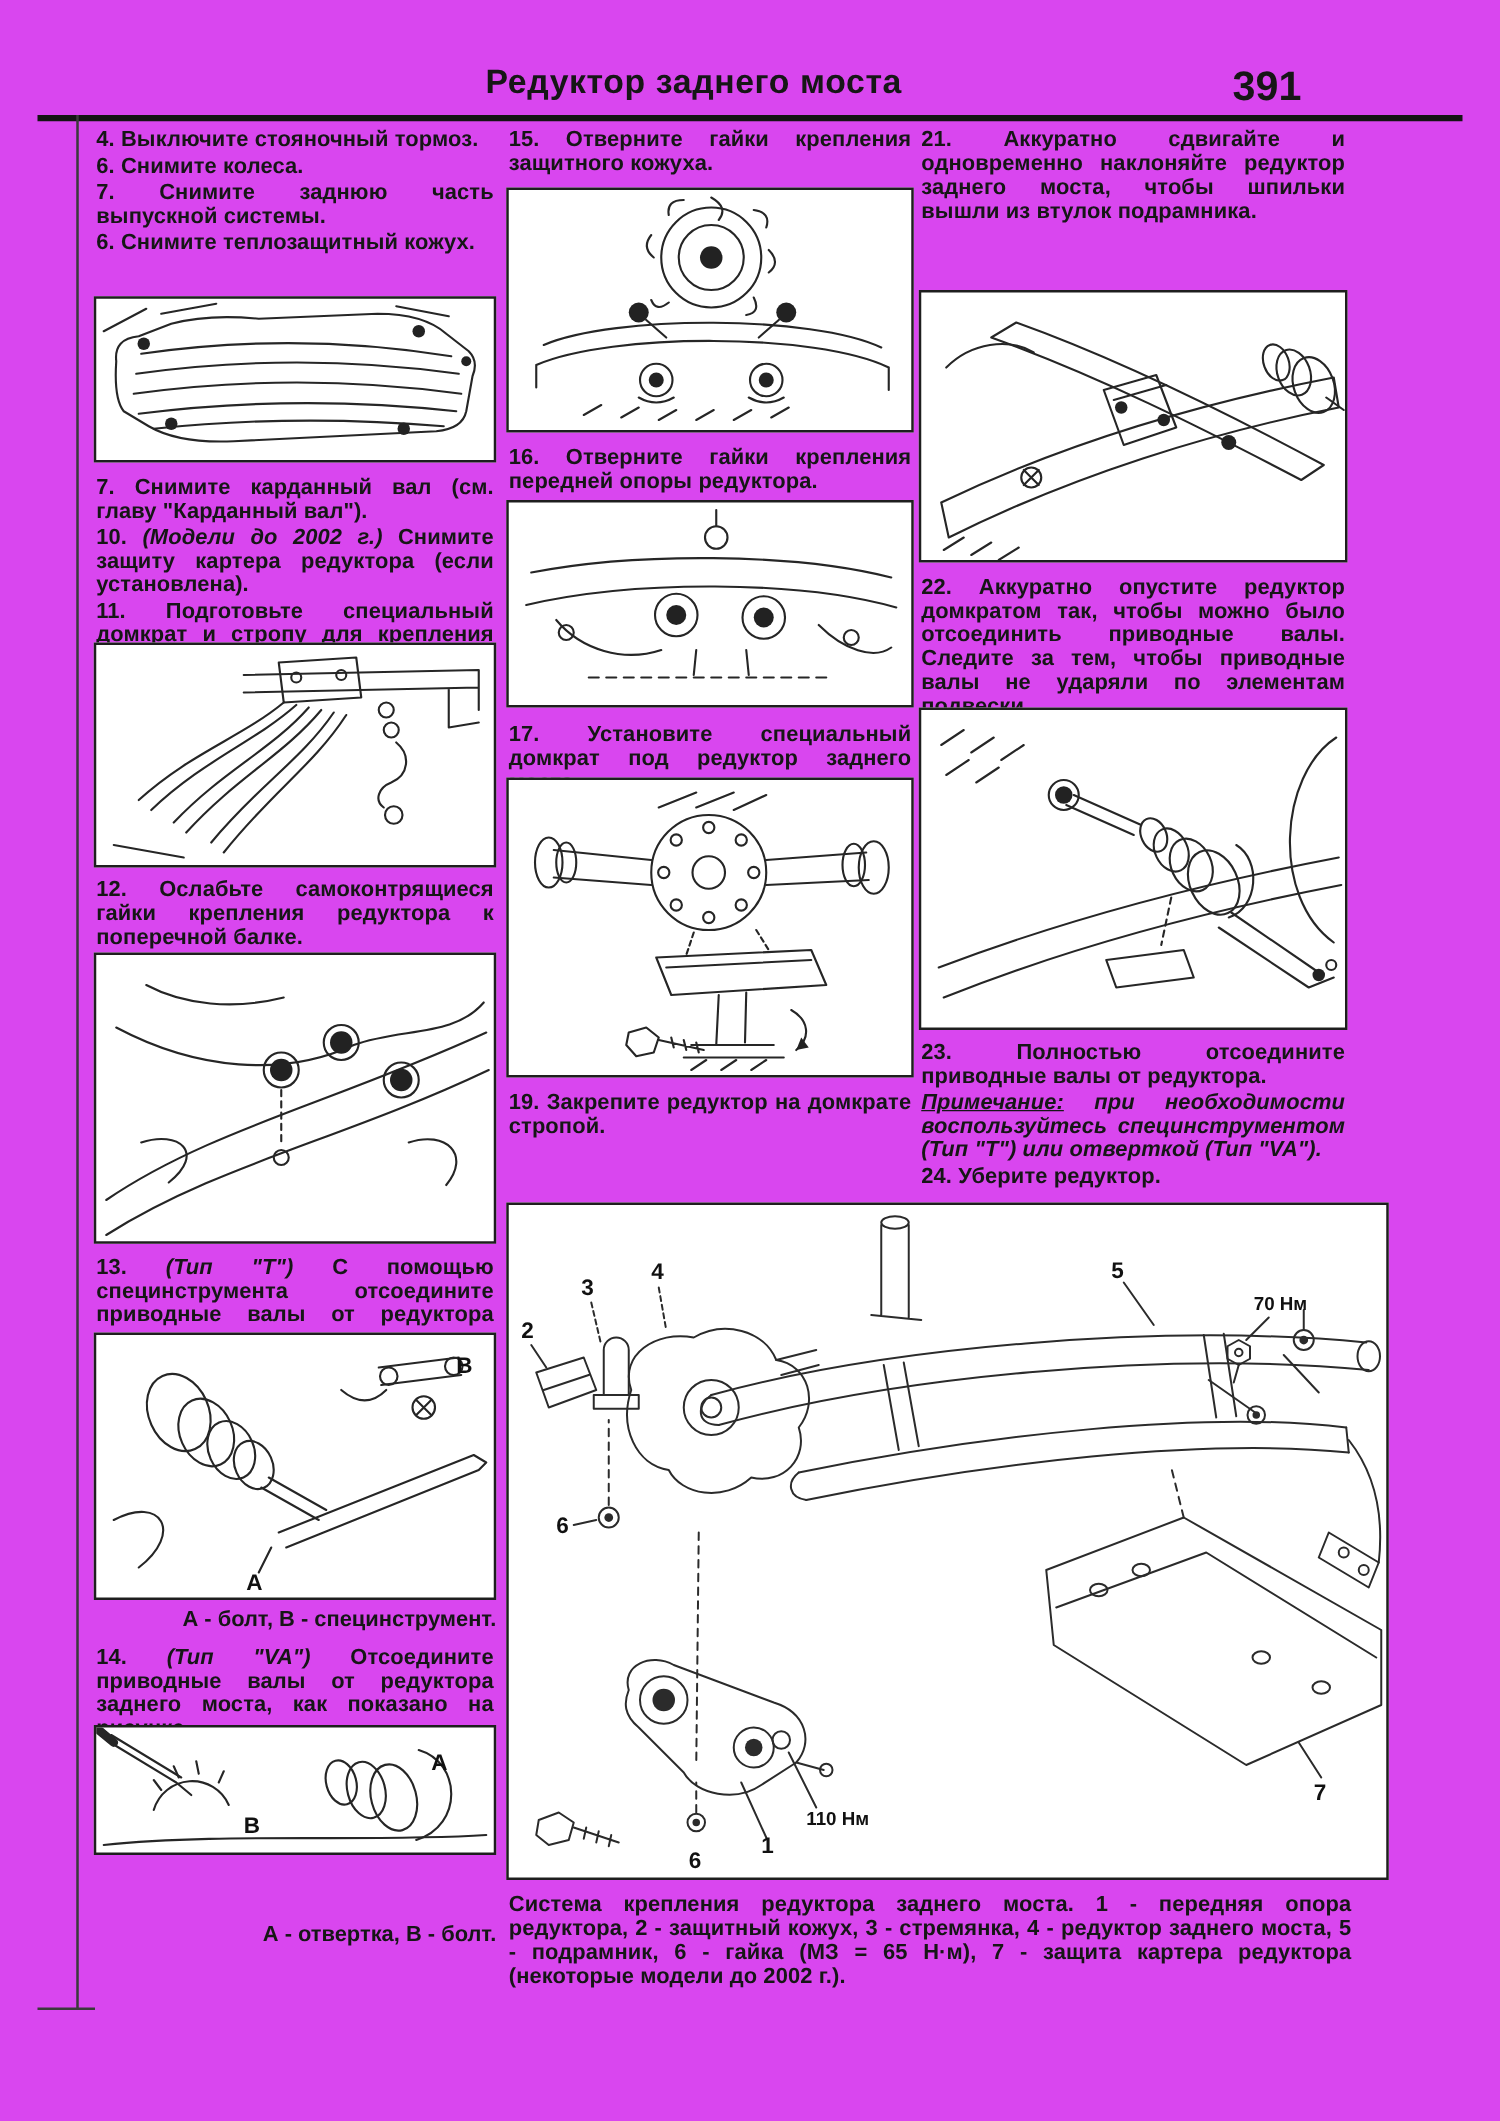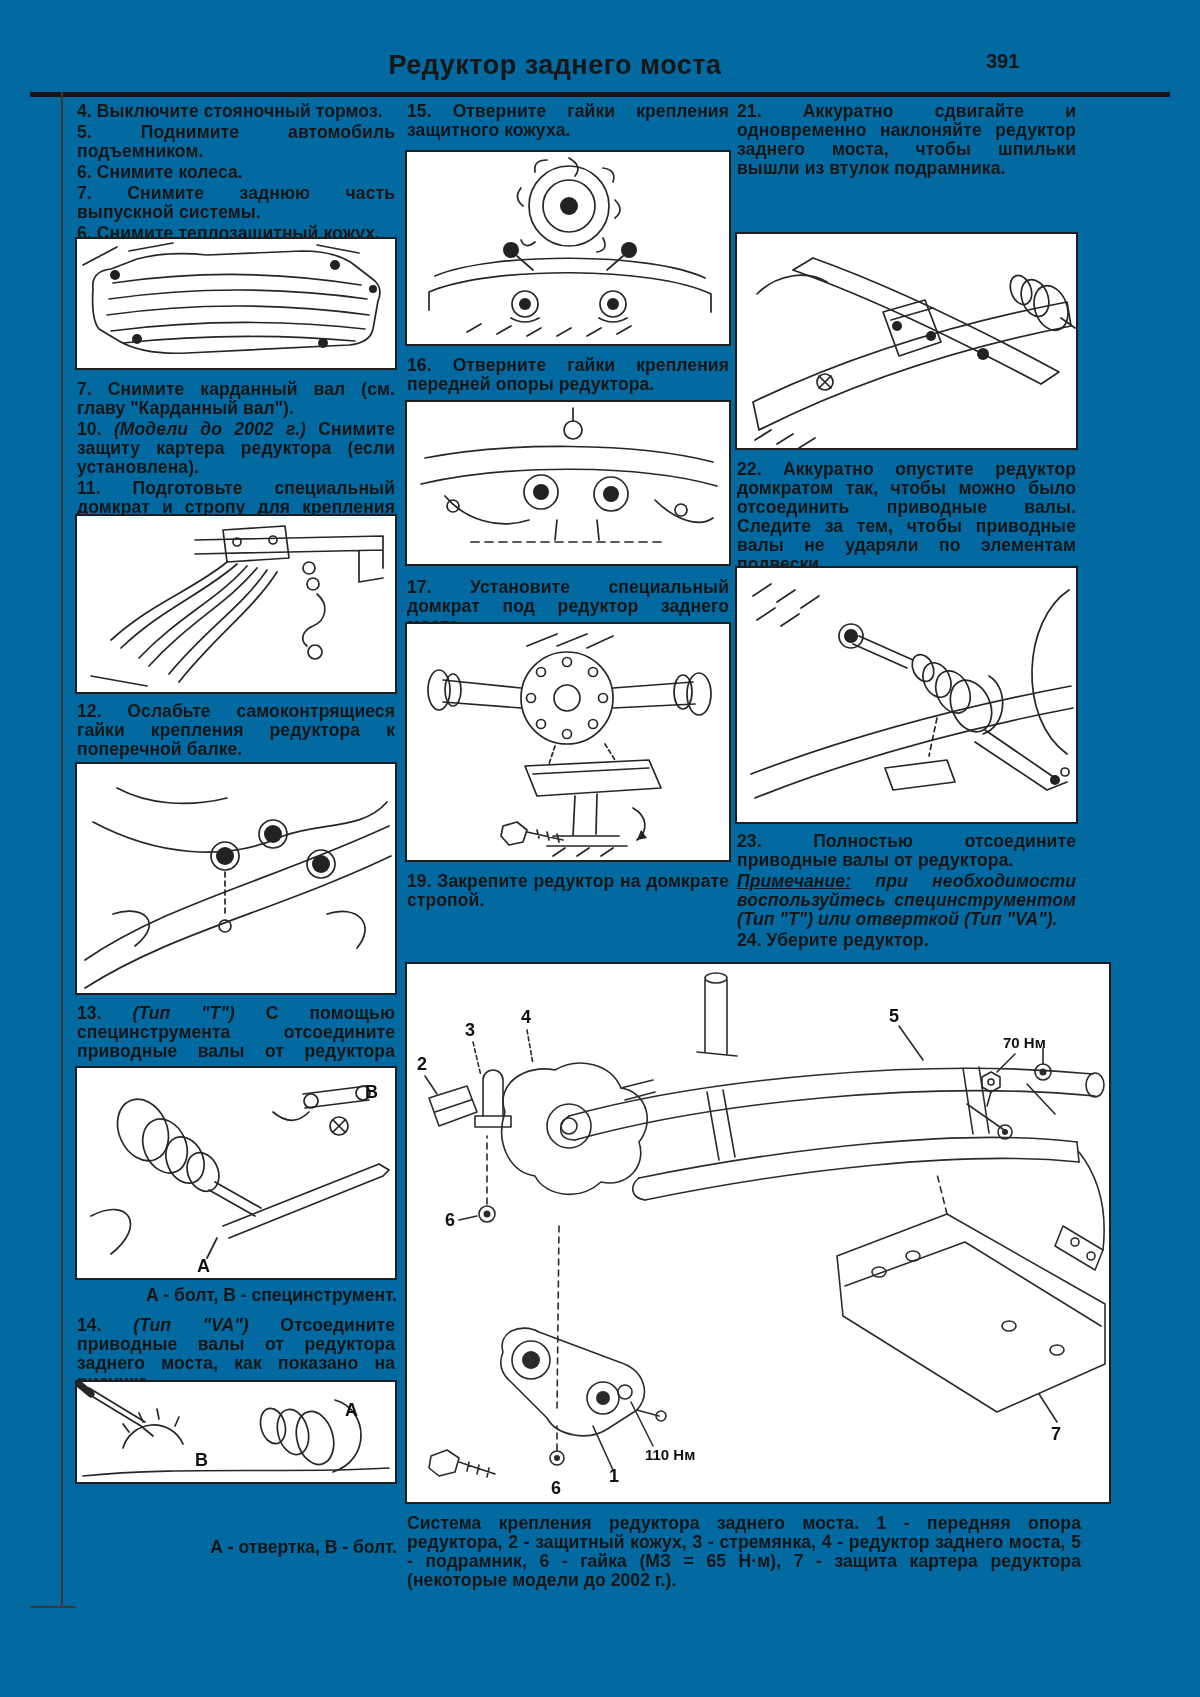--- a/index.html
+++ b/index.html
@@ -1,22 +1,22 @@
 <!DOCTYPE html>
 <html><head>
 <meta charset="utf-8">
 <style>
   html,body { margin:0; padding:0; background:#ffffff; }
   .page {
-    position:relative; width:1200px; height:1697px; background:#0369a1;
+    position:relative; width:1200px; height:1697px; background:#d946ef;
     font-family:"Liberation Sans", sans-serif; color:#161616; overflow:hidden;text-decoration:underline;
   }
   .hdr-title { position:absolute; left:30px; top:50px; width:1050px; text-align:center;
     font-size:27px; font-weight:bold; letter-spacing:0.5px; }
-  .hdr-num { position:absolute; left:986px; top:50px; font-size:20px; font-weight:bold; }
+  .hdr-num { position:absolute; left:986px; top:50px; font-size:33px; font-weight:bold; }
   .hdr-rule { position:absolute; left:30px; top:92px; width:1140px; height:5px; background:#141414; }
   .scan-v { position:absolute; left:61px; top:92px; width:2px; height:1516px; background:#3a3a3a; }
   .scan-h { position:absolute; left:30px; top:1606px; width:46px; height:2px; background:#3a3a3a; }
 
   .txt { position:absolute; font-weight:bold; font-size:17.5px; line-height:19px;
     text-align:justify; letter-spacing:0.1px; }
   .txt p { margin:2px; }
   .it { font-style:italic; }
   .note { font-style:italic; }
   .note-label { text-decoration:underline; font-style:italic; }
@@ -33,21 +33,20 @@
 <div class="page">
 
   <div class="hdr-title">Редуктор заднего моста</div>
   <div class="hdr-num">391</div>
   <div class="hdr-rule"></div>
   <div class="scan-v"></div>
   <div class="scan-h"></div>
 
   <div class="txt" style="left:75px; top:100px; width:322px;">
     <p>4. Выключите стояночный тормоз.</p>
-    <p>5. Поднимите автомобиль подъемником.</p>
     <p>6. Снимите колеса.</p>
     <p>7. Снимите заднюю часть выпускной системы.</p>
     <p>6. Снимите теплозащитный кожух.</p>
   </div>
 
   <div class="fig" style="left:75px; top:237px; width:322px; height:133px;">
     <svg viewBox="0 0 318 129">
       <g fill="none" stroke="#262626" stroke-width="1.7" stroke-linecap="round" stroke-linejoin="round">
         <path d="M6,26 L40,8 M52,12 L96,4 M240,6 L282,14"></path>
         <path d="M16,50 Q14,32 34,30 L60,20 Q90,12 130,16 L225,12 Q262,12 280,28 L298,42 Q306,50 301,62 L296,90 Q293,104 272,106 L110,114 Q66,116 42,102 L22,90 Q14,80 16,50 Z"></path>

